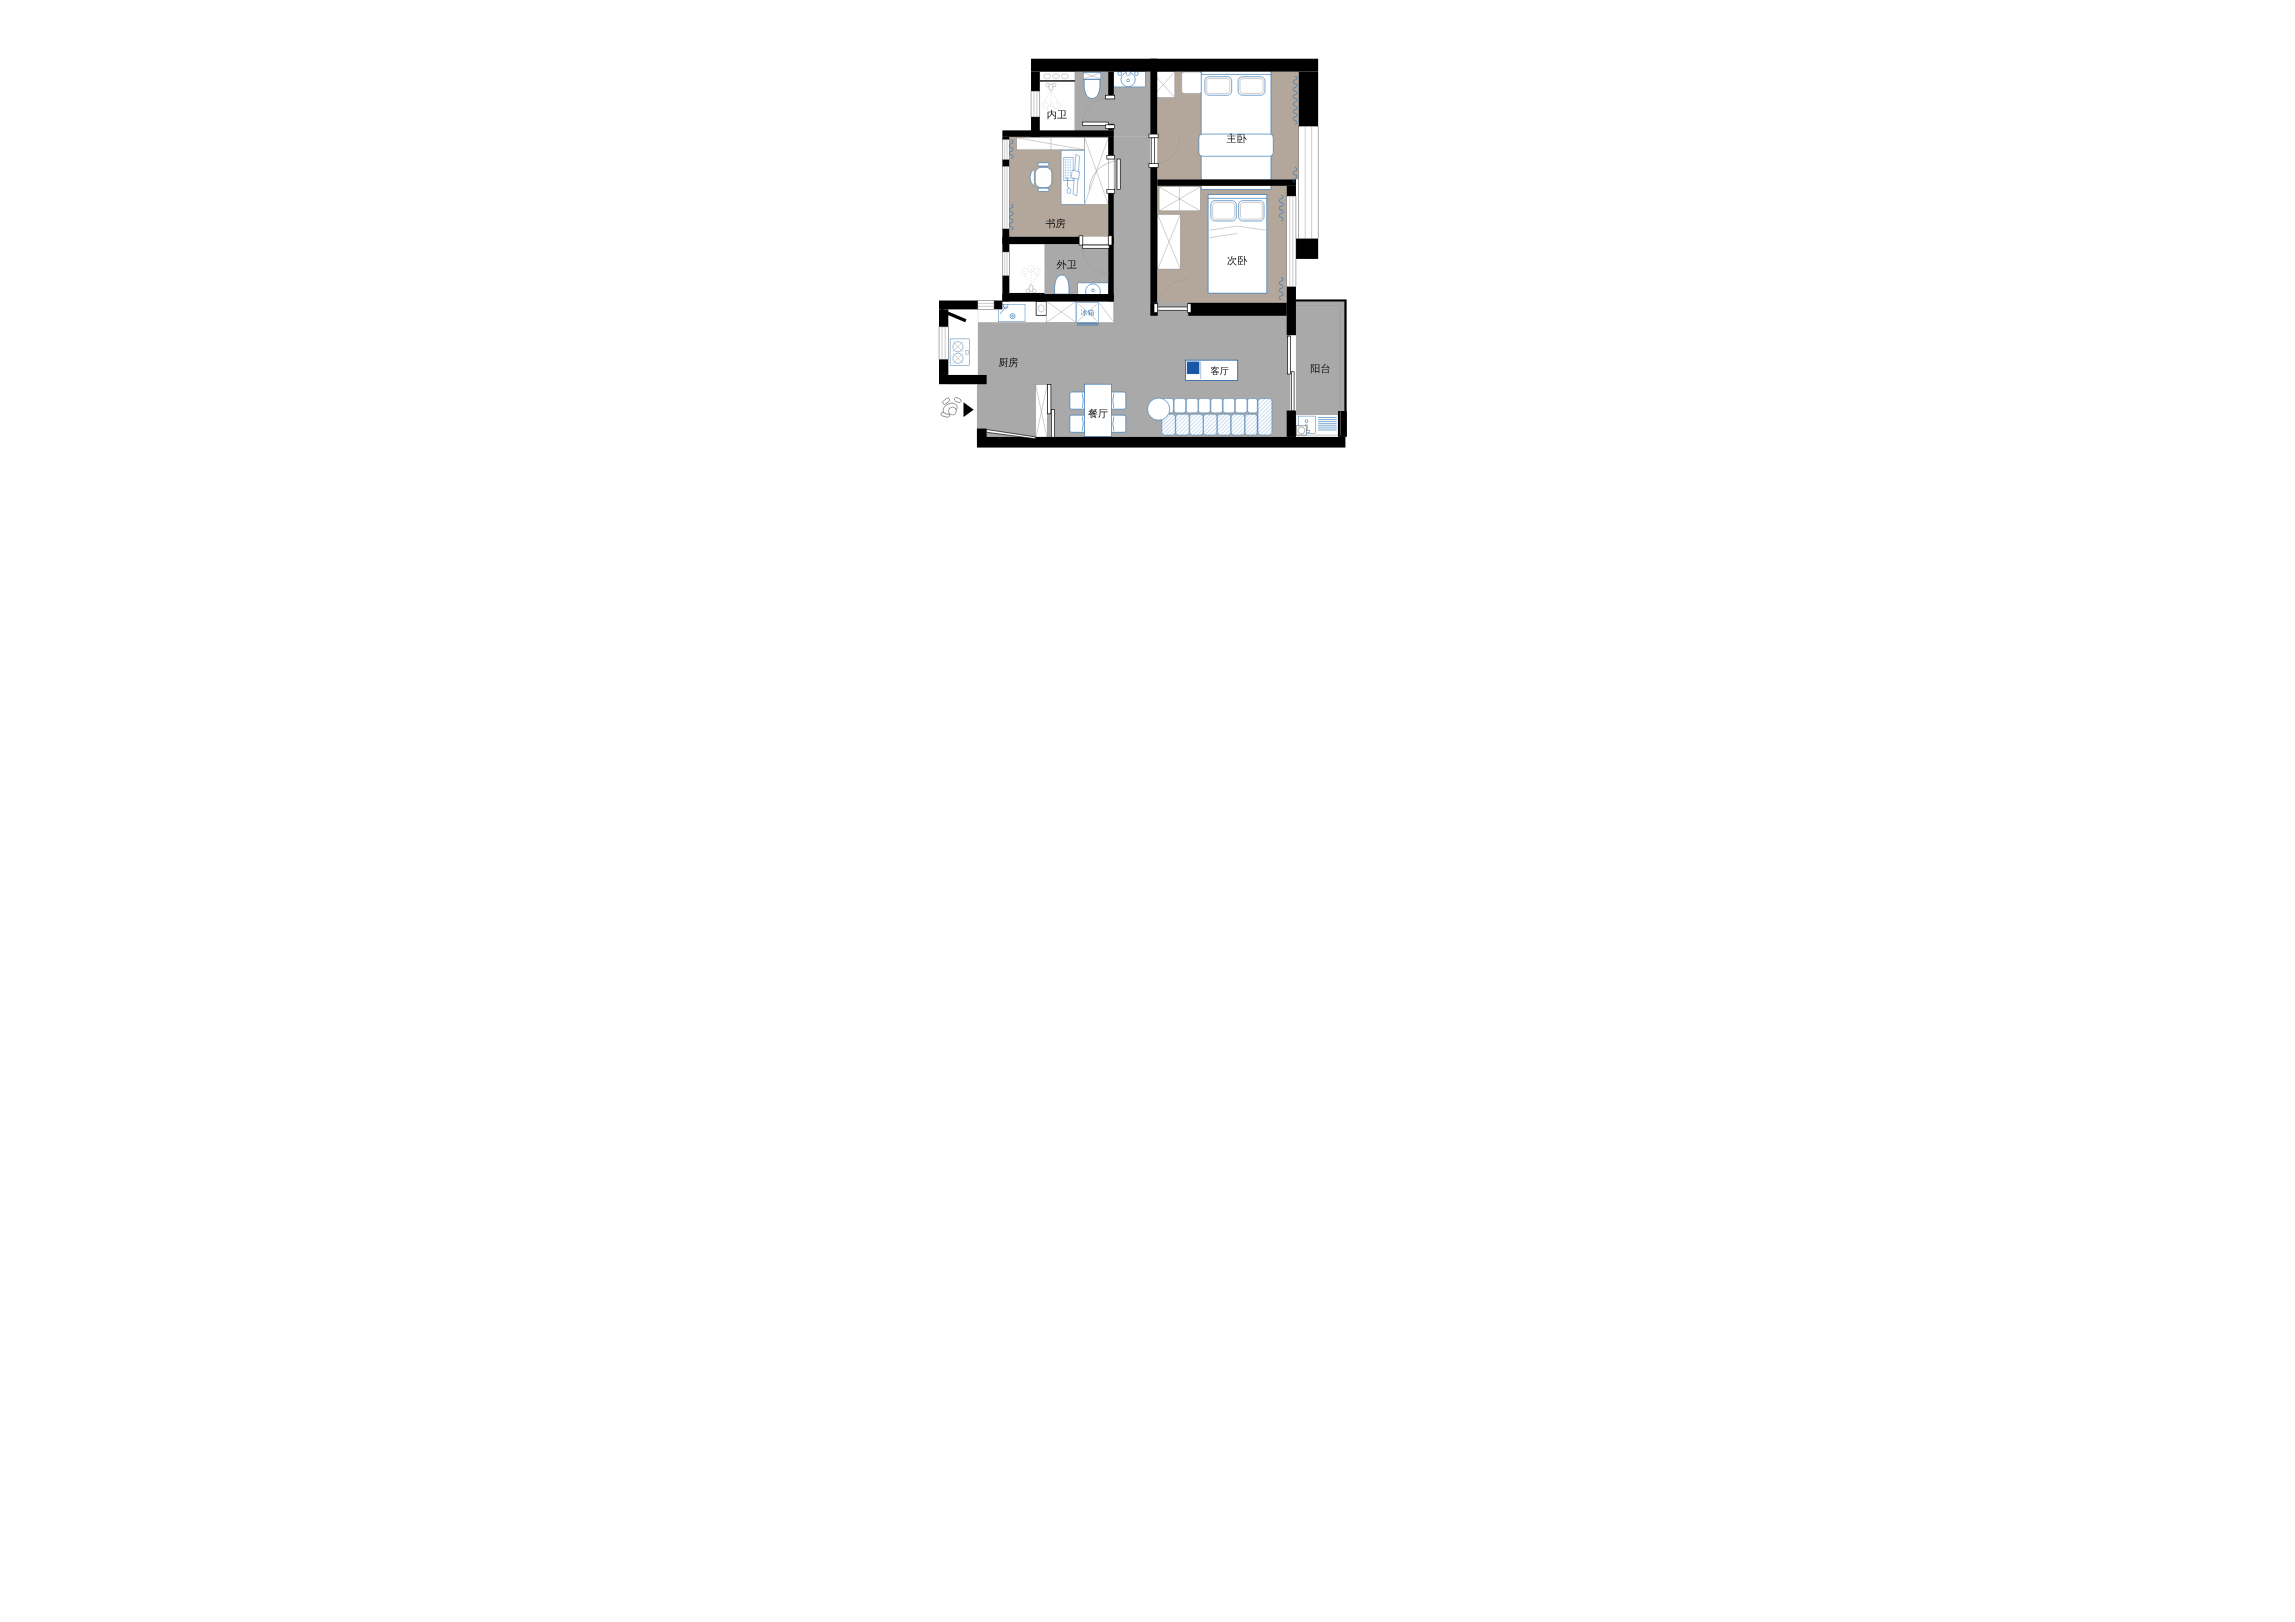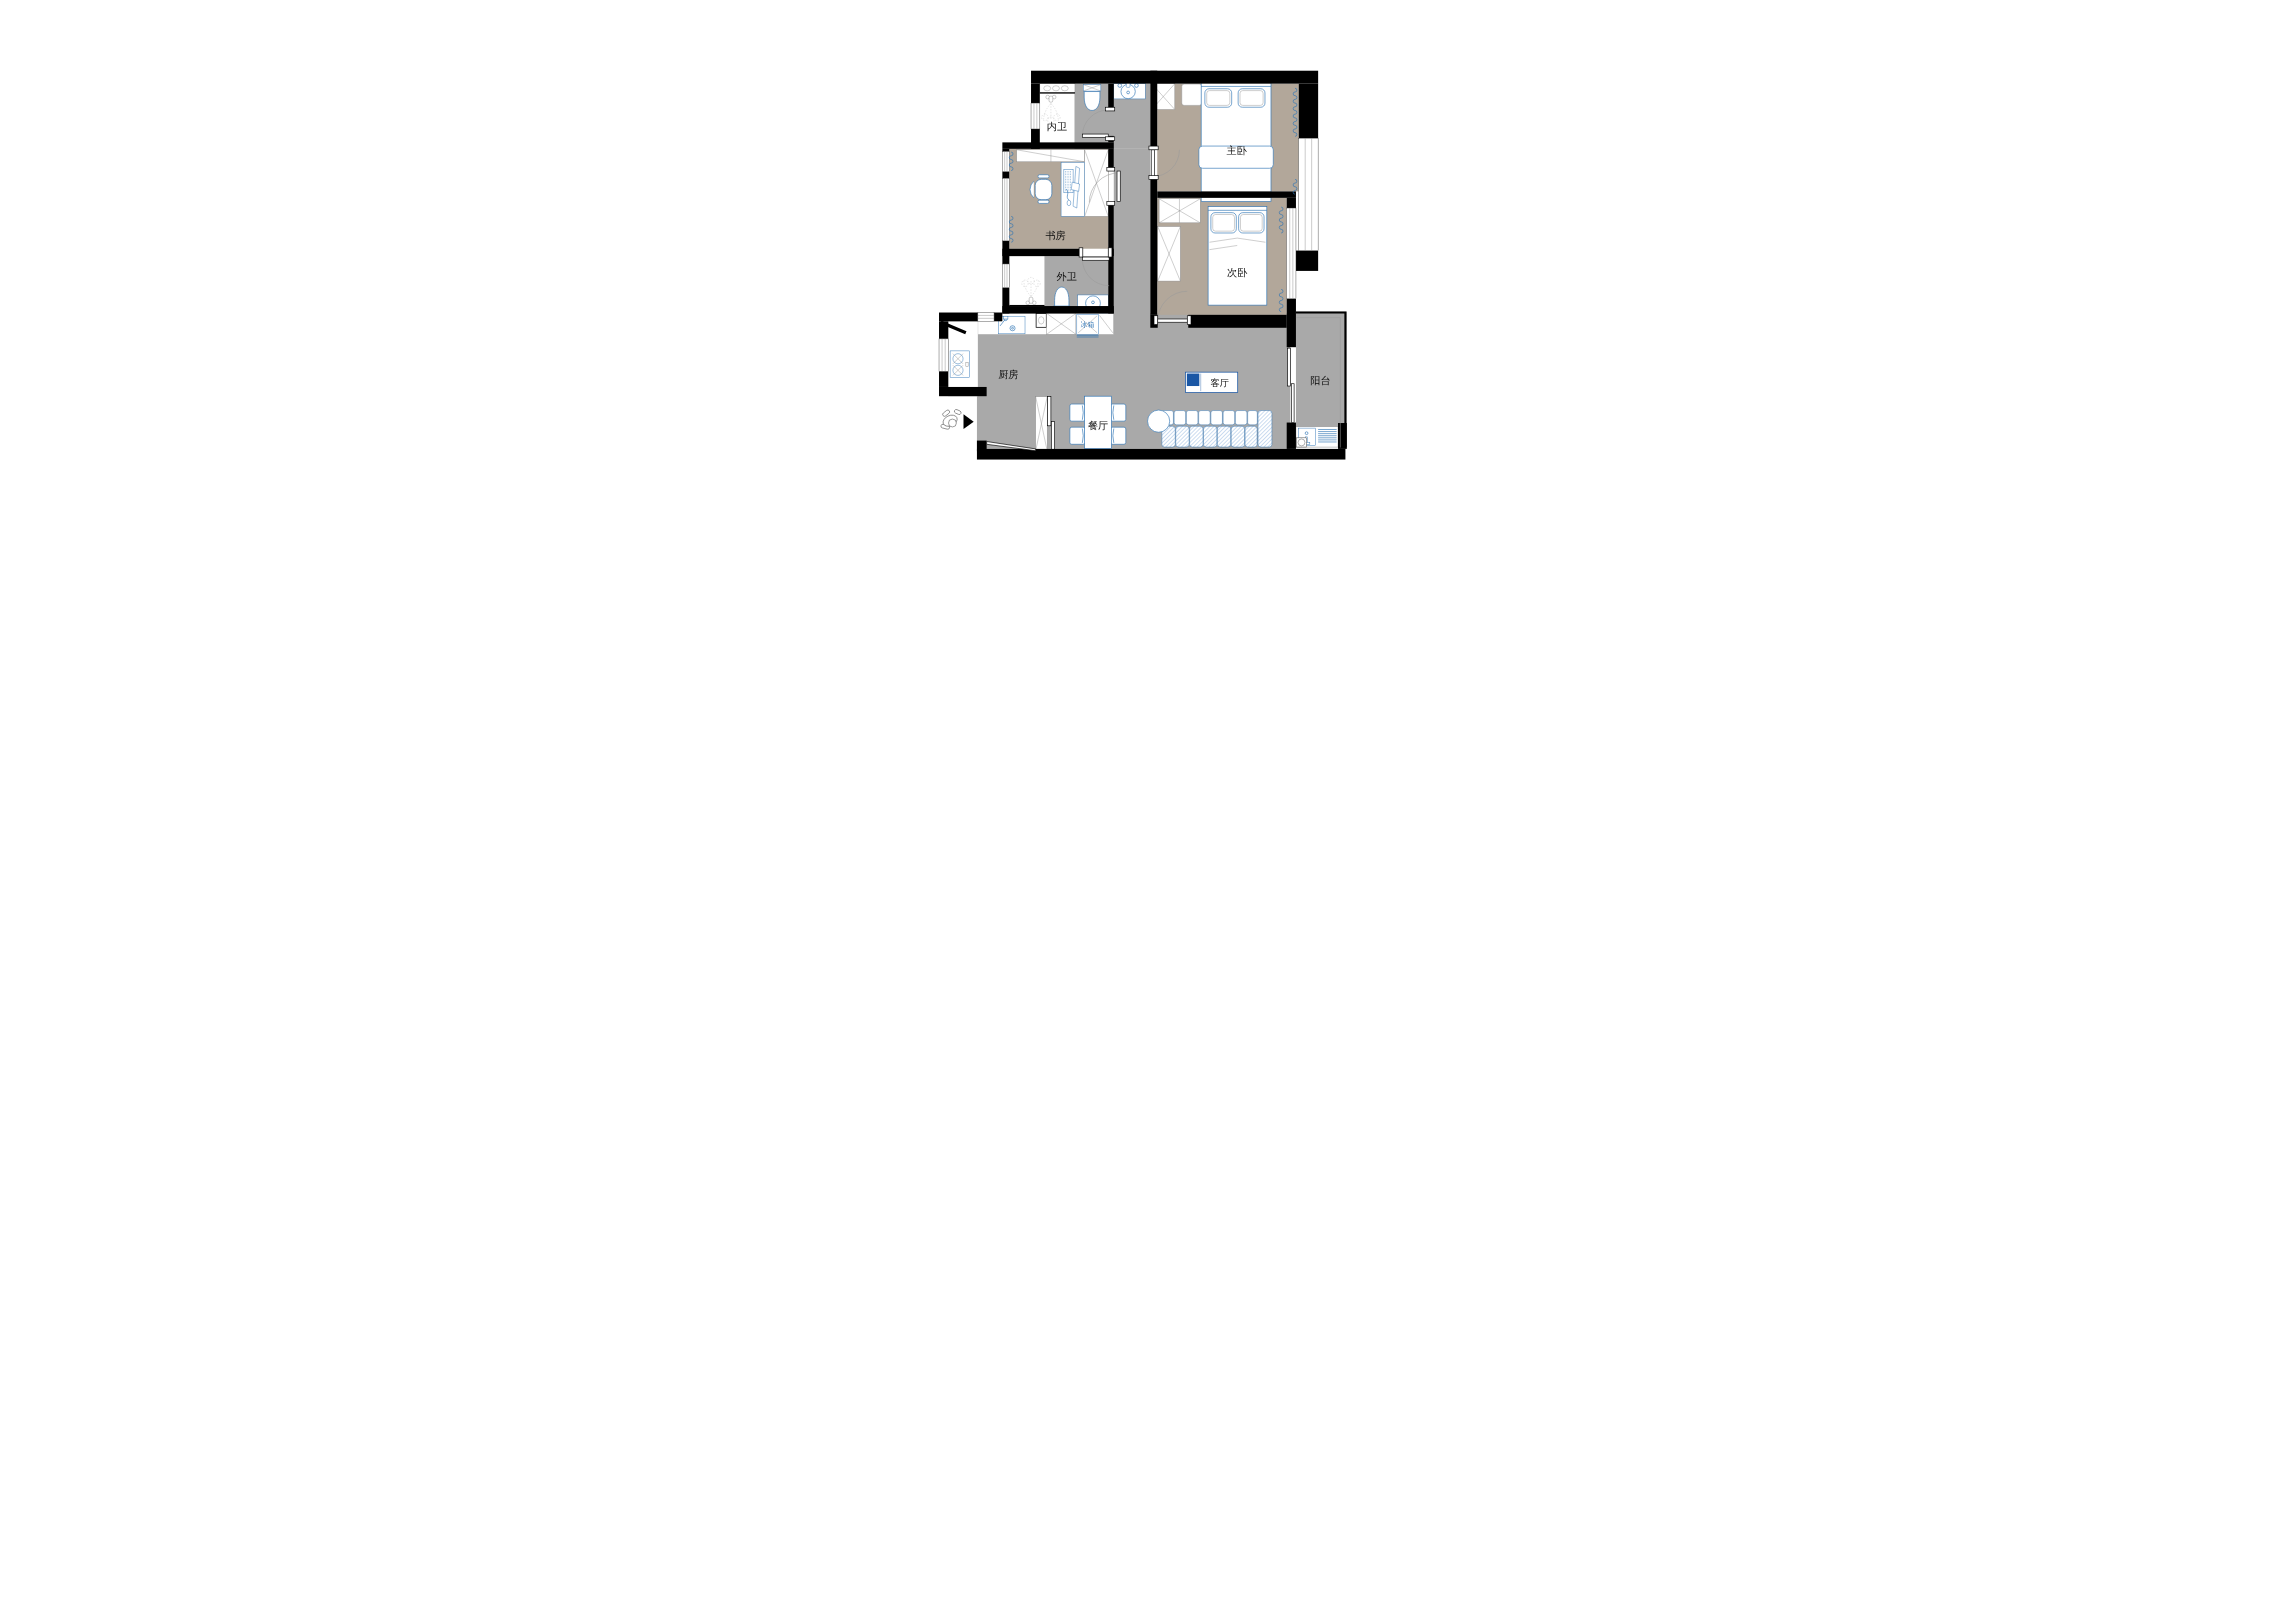--- a/index.html
+++ b/index.html
@@ -1,16 +1,16 @@
 <!DOCTYPE html>
 <html style="font-size:7.4px"><head>
 <meta charset="utf-8">
 <style>
   html,body{margin:0;padding:0;background:#ffffff;}
-  .stage{width:100%;max-width:712px;margin:12px auto;}
+  .stage{width:100%;max-width:712px;margin:0 auto;}
   svg{display:block;width:100%;height:auto;font-family:"Liberation Sans","DejaVu Sans",sans-serif;}
   .wall{fill: #000;}
   .jamb{fill:#fff;stroke:#000;stroke-width:1.4;}
   .winbox{fill:#fff;stroke:#3a3a3a;stroke-width:0.9;}
   .winline{stroke:#8d8d8d;stroke-width:1;fill:none;}
   .fb{fill:#fff;stroke:#2e74b5;stroke-width:1.4;}
   .fbthin{fill:#fff;stroke:#2e74b5;stroke-width:1;}
   .fg{fill:#fff;stroke:#8a8a8a;stroke-width:1;}
   .xline{stroke:#8a8a8a;stroke-width:0.9;fill:none;}
   .arc{stroke:#9a9a9a;stroke-width:1.2;fill:none;}

